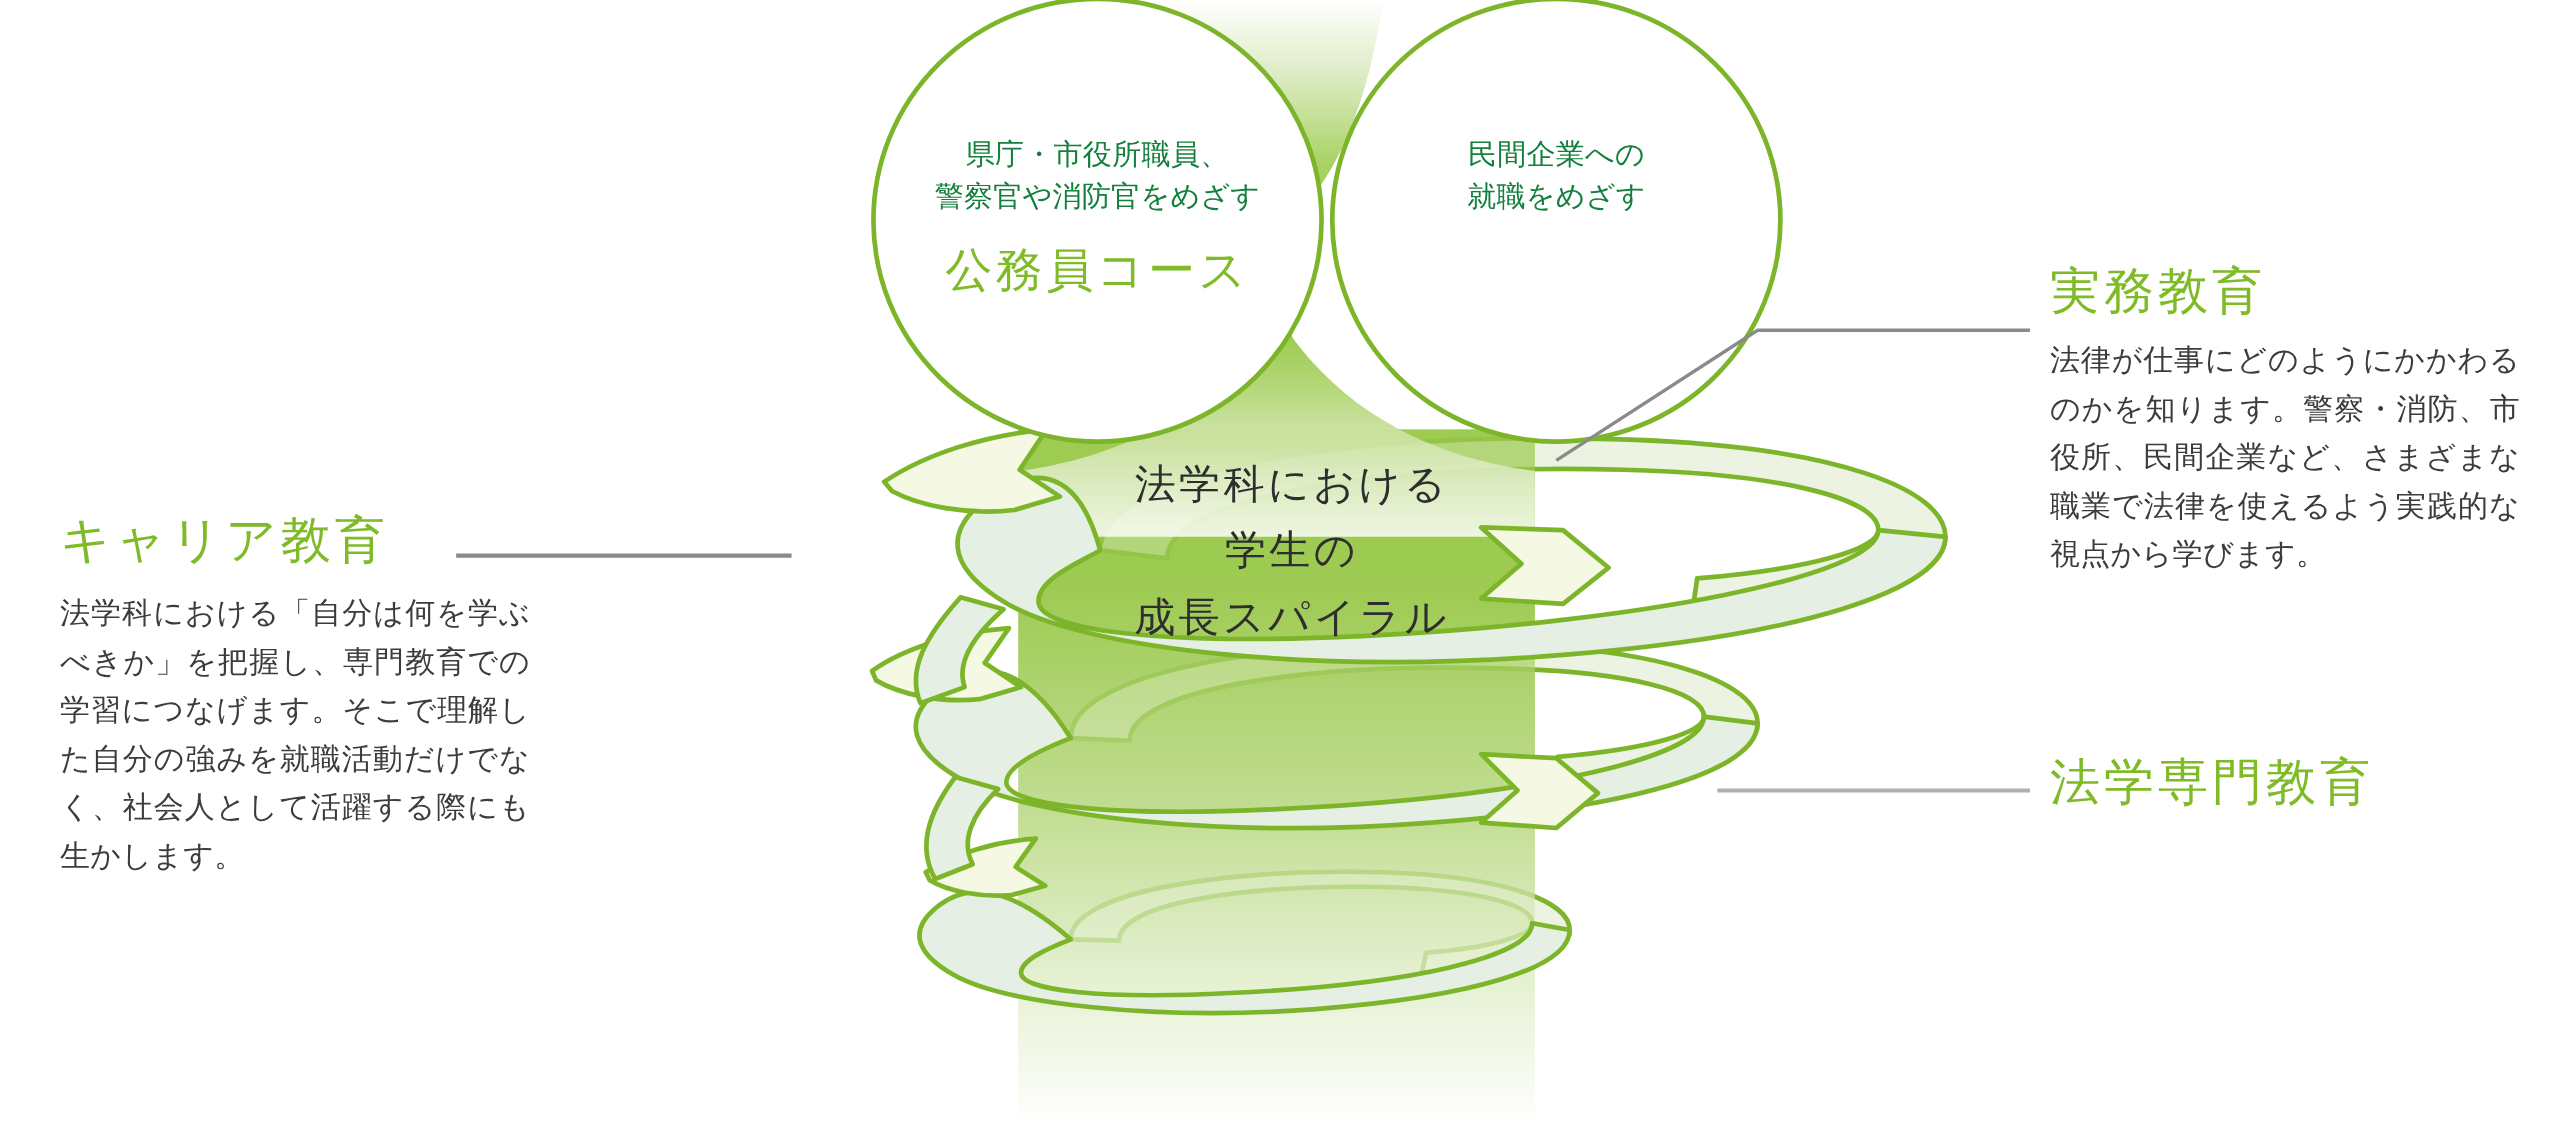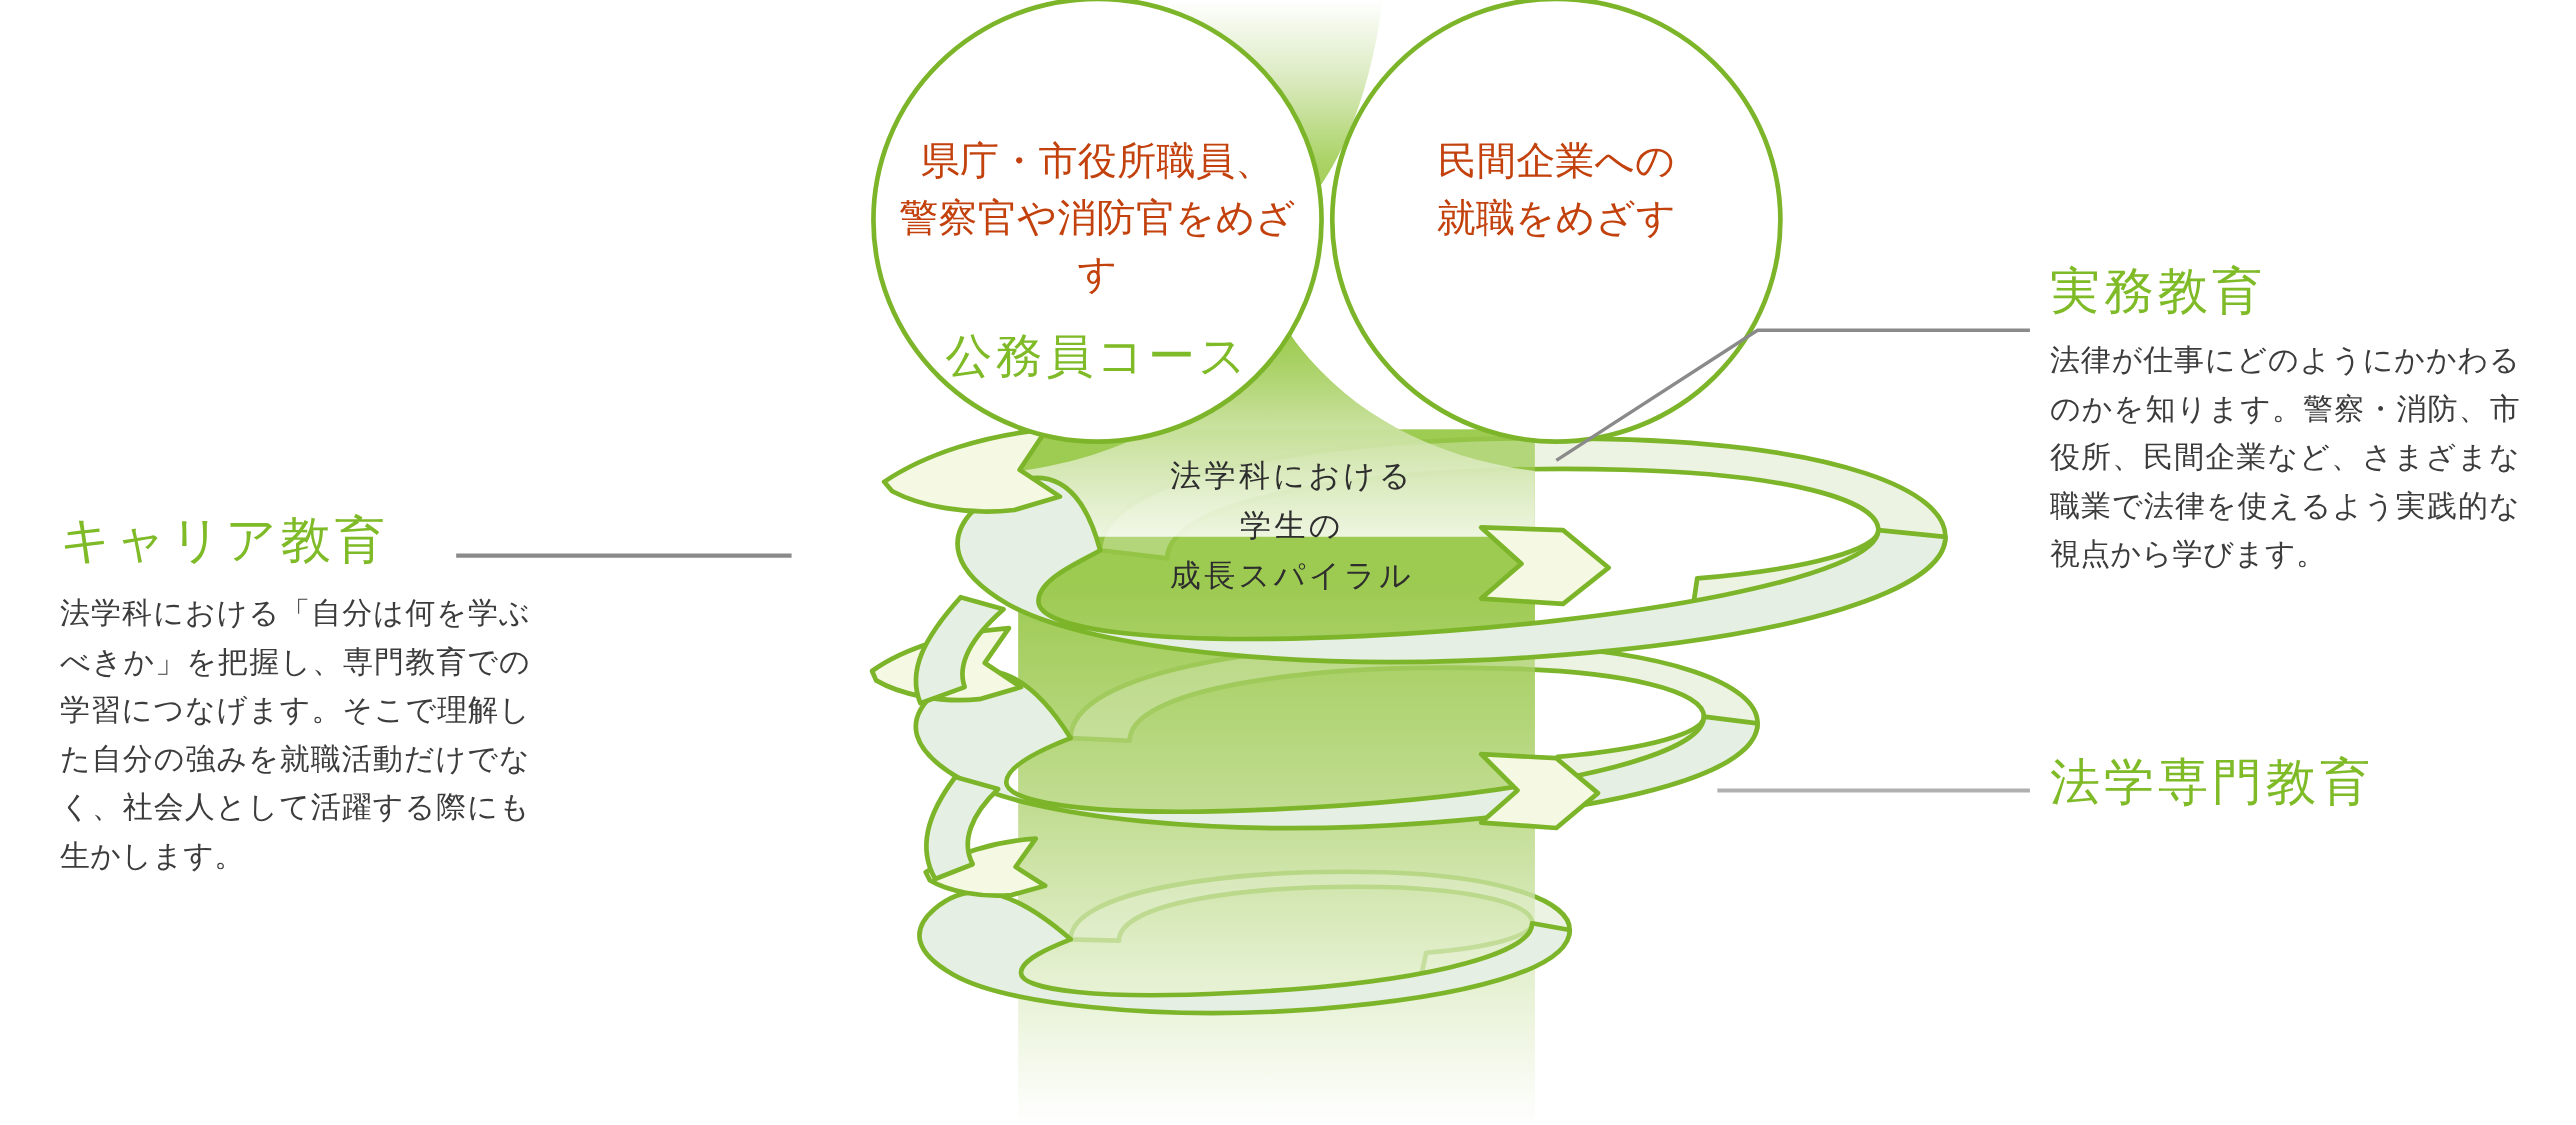--- a/index.html
+++ b/index.html
@@ -73,22 +73,22 @@
   }
   #panel-law .panel-title { margin-bottom: 20px; margin-top: 26px; }
 
   
   .bubble-text {
     position: absolute;
     text-align: center;
     width: 429px;
   }
   .bubble-sub {
-    color: #c2410c;
-    font-size: 39px;
+    color: #15803d;
+    font-size: 29px;
     line-height: 1.45;
     letter-spacing: 0.3px;
     white-space: pre-line;
   }
   .bubble-name {
     color: #7fba27;
     font-size: 47px;
     line-height: 1.1;
     letter-spacing: 3.4px;
     margin-top: 27px;
@@ -98,21 +98,21 @@
   #bubble-kigyou  { left: 1342px; top: 133px; }
 
   
   #center-caption {
     position: absolute;
     left: 1057px;
     top: 451px;
     width: 470px;
     text-align: center;
     color: #2e2e2e;
-    font-size: 31px;
+    font-size: 41px;
     line-height: 1.62;
     letter-spacing: 3.4px;
     white-space: pre-line;
   }
 </style>
 </head>
 <body>
 
 <div id="stage">
 

